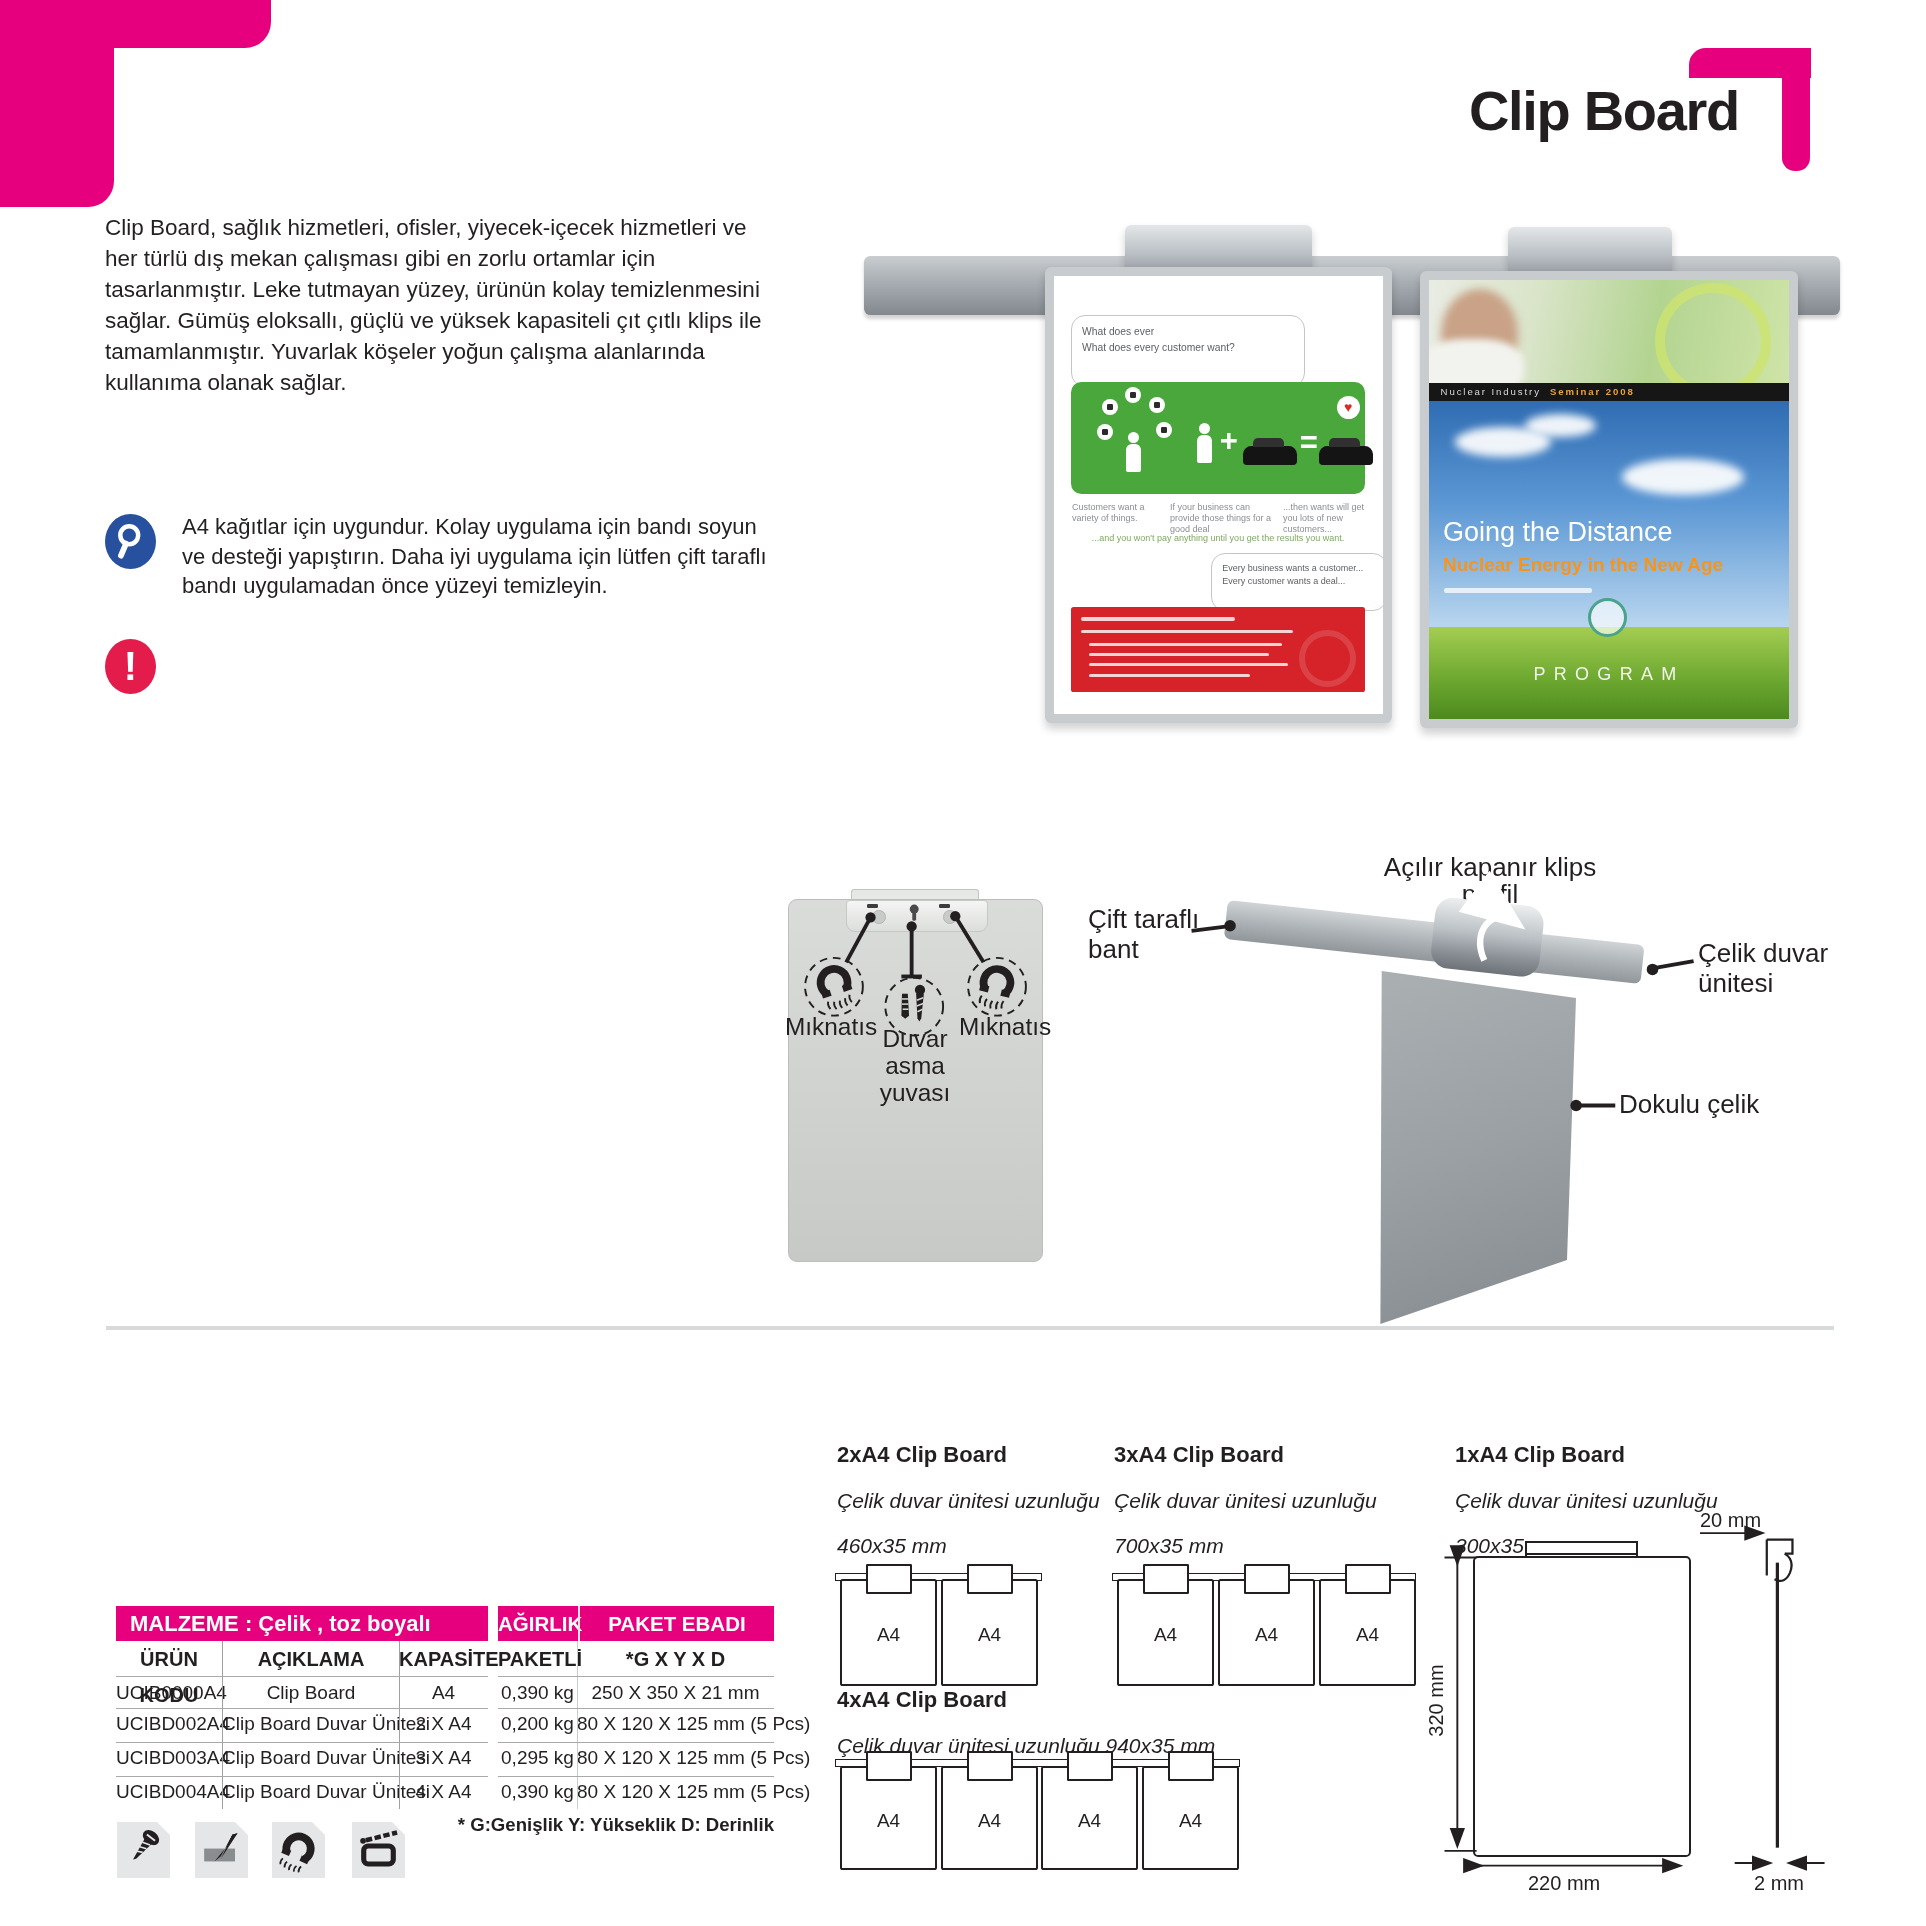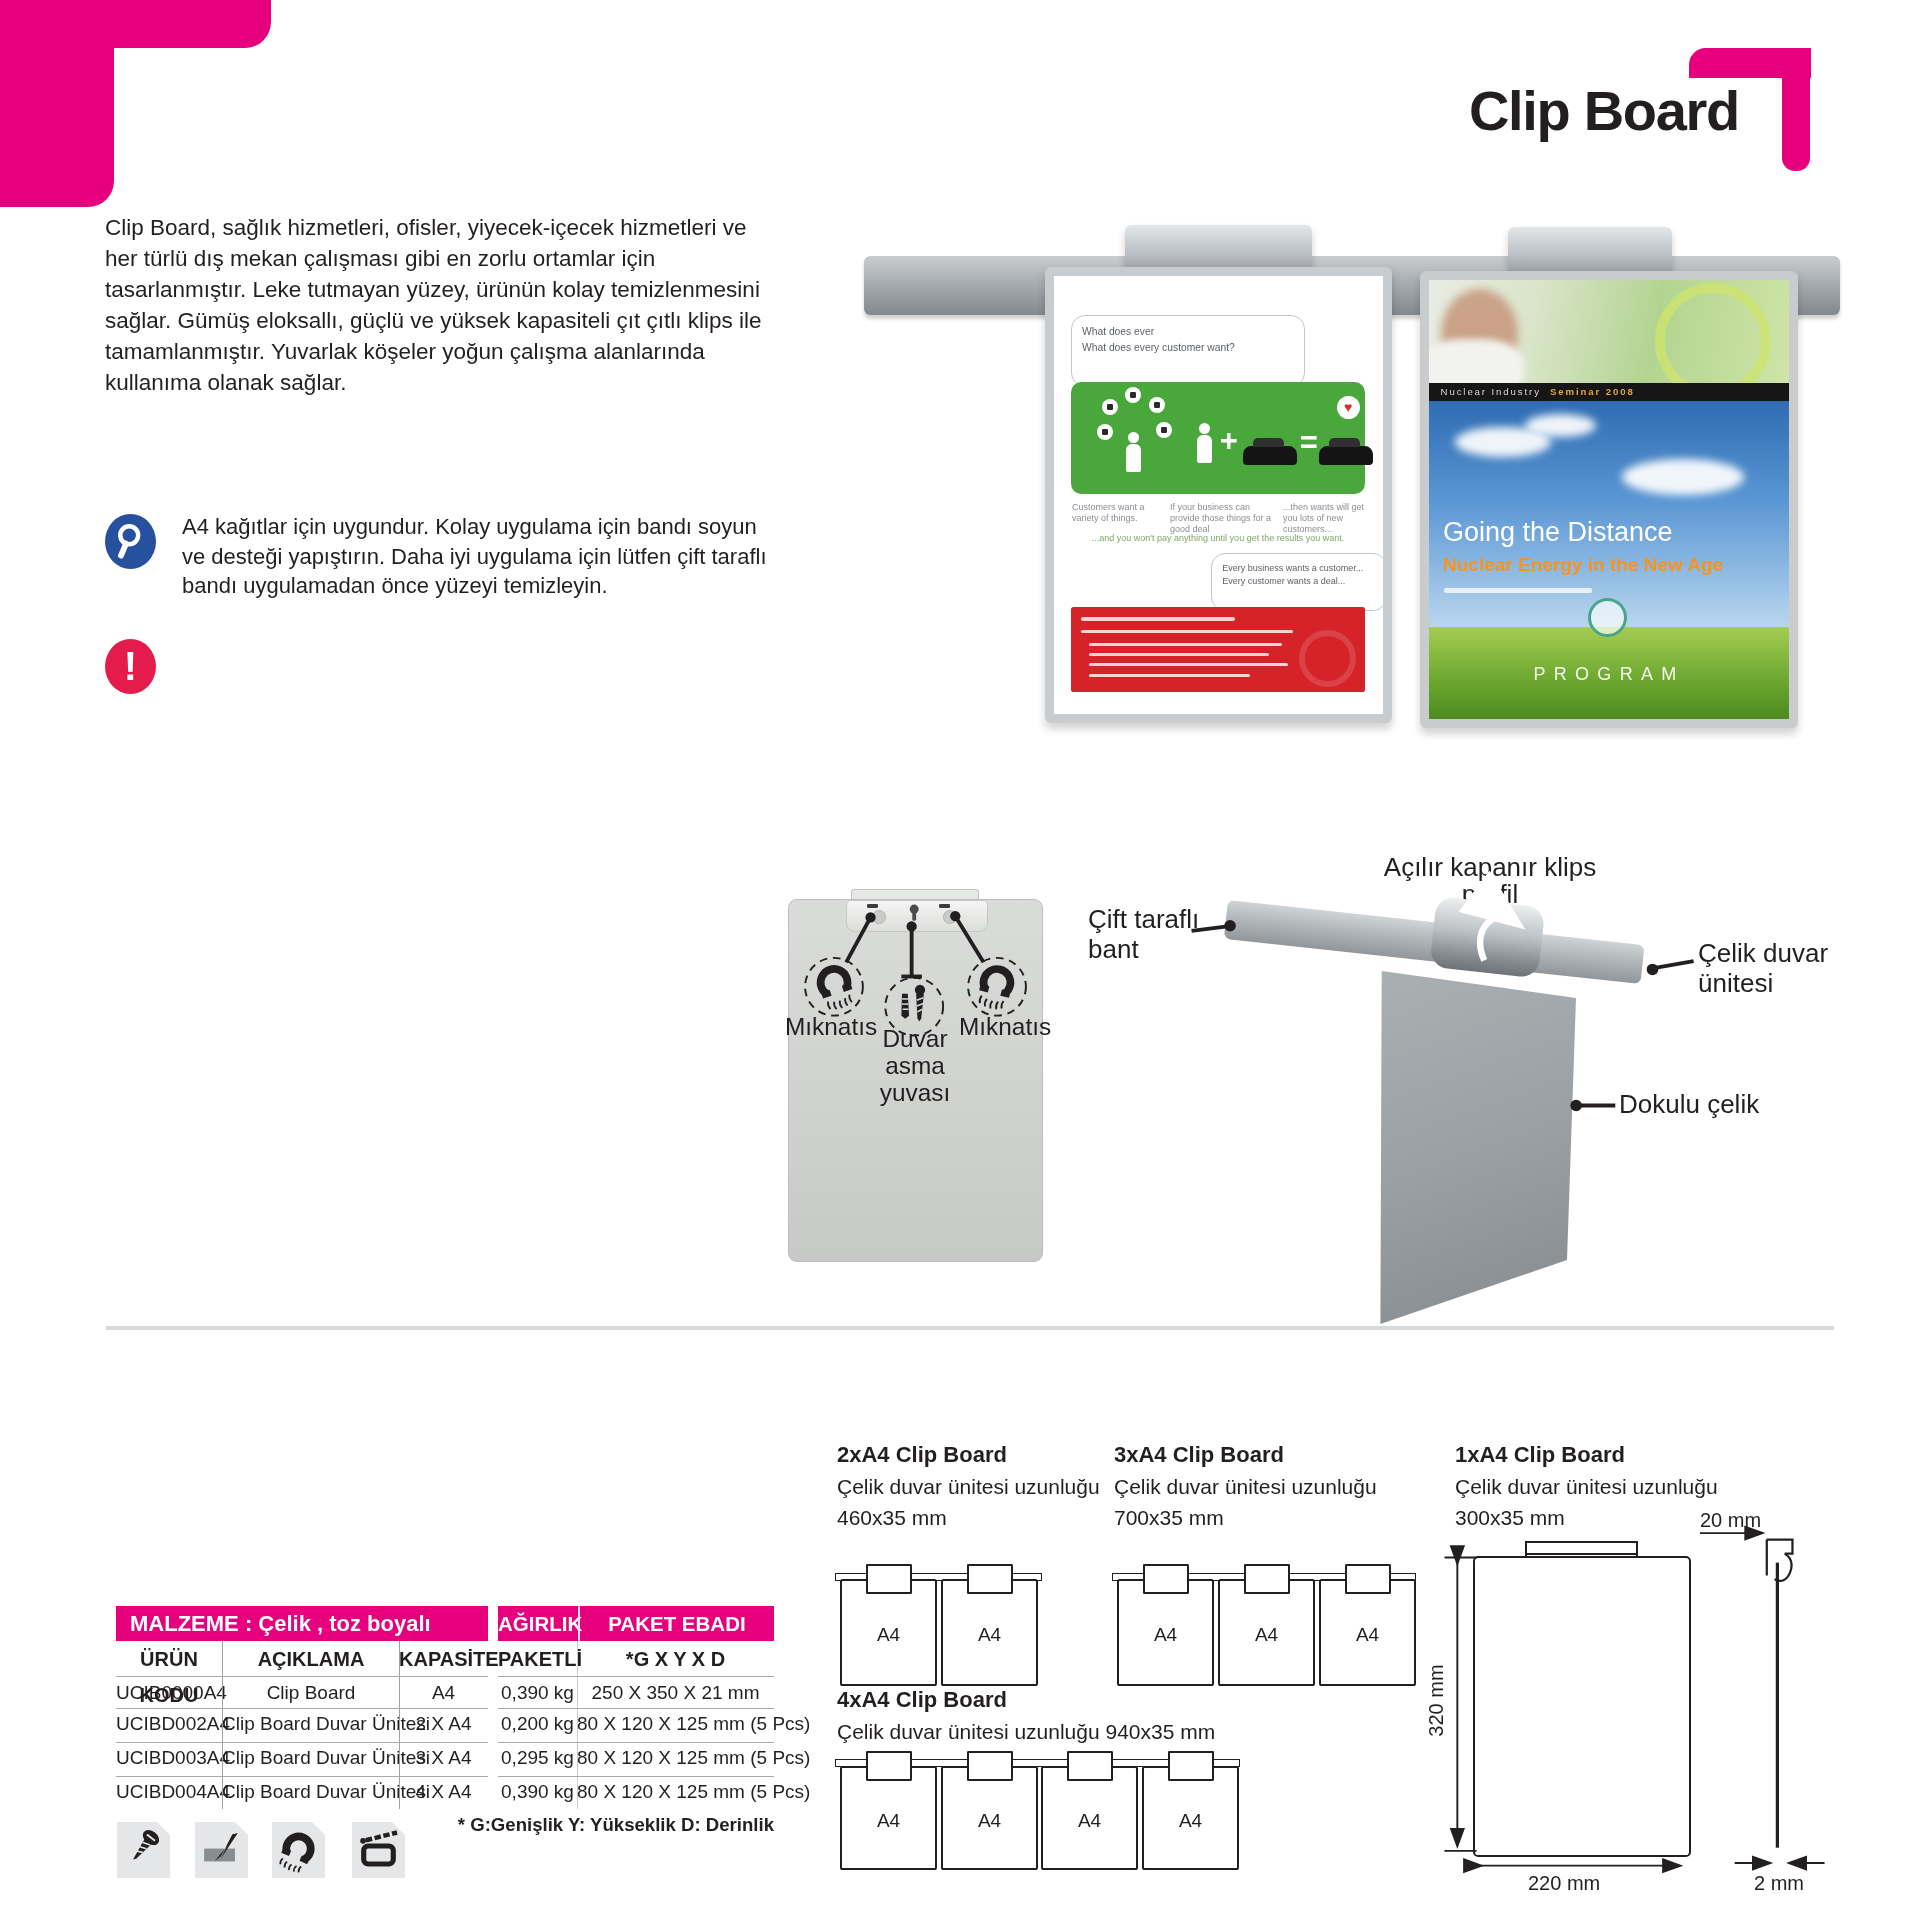--- a/index.html
+++ b/index.html
@@ -105,21 +105,21 @@
   .th{font-size:20px;font-weight:bold;text-align:center;line-height:36px;}
   .td{font-size:19px;text-align:center;line-height:32px;white-space:nowrap;}
   .vline{width:1.3px;background:#9ea0a3;}
   .hline{height:1.3px;background:#a7a9ac;}
   .footnote{left:453px;top:1814px;width:321px;text-align:right;font-size:18.6px;font-weight:bold;}
   
   .tile{width:53px;height:56px;background:#e5e6e7;clip-path:polygon(0 0,calc(100% - 13px) 0,100% 13px,100% 100%,0 100%);}
   .tile svg{position:absolute;left:3.9px;top:6.4px;}
   
   .unit-title{font-size:22px;font-weight:bold;}
-  .unit-line{font-size:21px;margin-top:7px;}
+  .unit-line{font-size:21px;margin-top:21px;font-style:italic;}
   .mini-rail{border:1.9px solid #231F20;background:#fff;height:6.4px;z-index:1;}
   .mini-board{width:93px;height:103px;border:2.6px solid #231F20;border-radius:2.6px;background:#fff;z-index:2;}
   .mini-board .a4{position:absolute;left:0;top:42%;width:100%;text-align:center;font-size:19px;}
   .mini-clip{position:absolute;left:50%;top:-16.7px;transform:translateX(-50%);width:42px;height:26px;
     border:2.6px solid #231F20;background:#fff;border-radius:1.3px;}
   .tech-rect{left:1473px;top:1556px;width:214px;height:297px;border:2.6px solid #231F20;border-radius:5.1px;background:#fff;}
   .tech-clip{left:1525px;top:1541px;width:109px;height:37px;border:2.6px solid #231F20;background:#fff;}
   .tech-clip .l1{position:absolute;left:0;top:10.3px;width:100%;height:1.9px;background:#231F20;}
   .tech-clip .l2{position:absolute;left:0;top:22px;width:100%;height:1.9px;background:#231F20;}
   .dim{font-size:20px;white-space:nowrap;}

